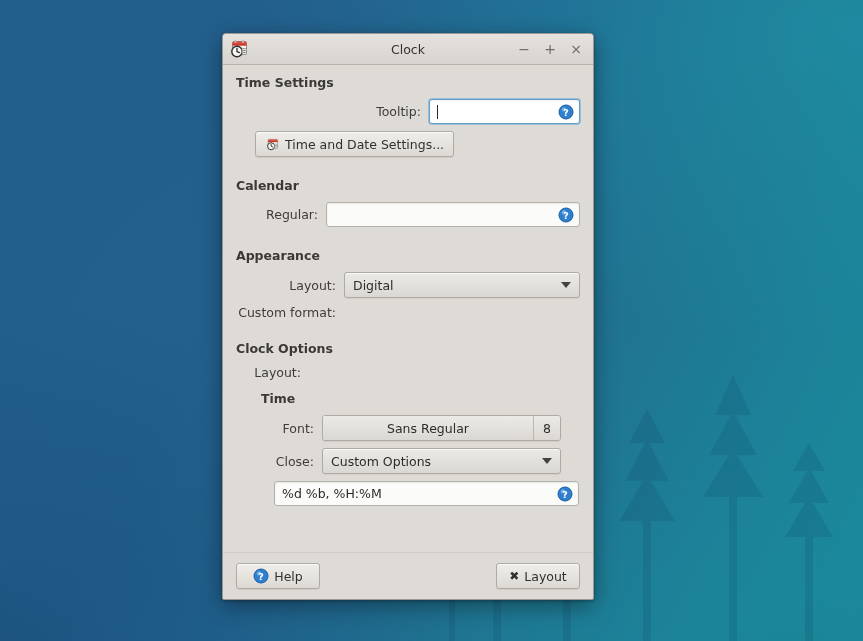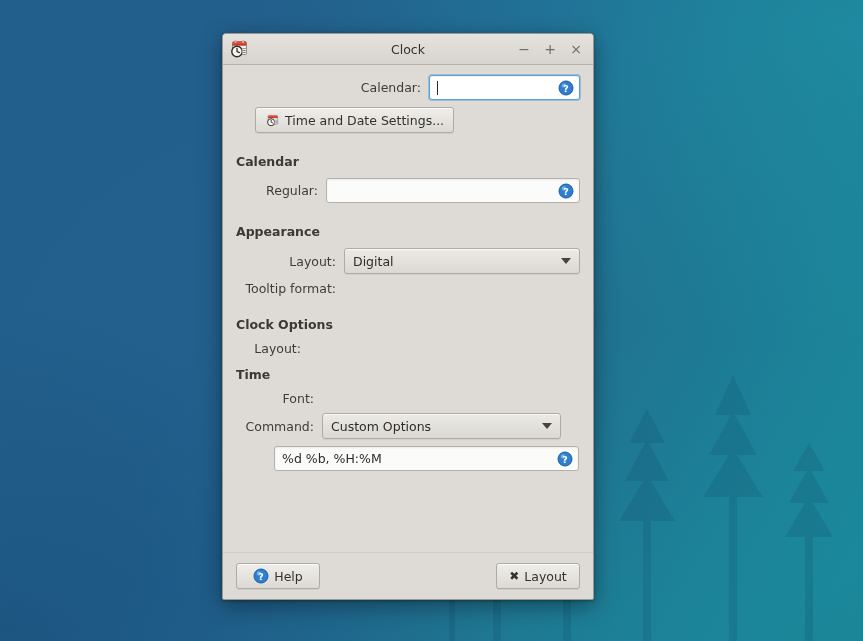--- a/index.html
+++ b/index.html
@@ -114,20 +114,21 @@
     overflow: hidden;
   }
 
   .section-head {
     font-size: 12.5px;
     font-weight: bold;
     color: #3c3935;
     margin: 0 0 9px 0;
   }
   .section-head.sub {
+    margin-left: 25px;
     margin-top: 11px;
     margin-bottom: 9px;
   }
   .section-gap { height: 14px; }
 
   .row {
     display: flex;
     align-items: center;
     margin-bottom: 7px;
   }
@@ -306,23 +307,24 @@
     </svg>
     <div class="titlebar-title">Clock</div>
     <div class="titlebar-spacer"></div>
     <div class="win-btn">−</div>
     <div class="win-btn">+</div>
     <div class="win-btn">×</div>
   </div>
 
   <div class="content">
 
-
-    <div class="row">
-      <div class="row-label" style="width:185px">Calendar:</div>
+    <div class="section-head">Time Settings</div>
+
+    <div class="row">
+      <div class="row-label" style="width:185px">Tooltip:</div>
       <div class="entry focused" style="width:160px" title="">
         <span class="caret"></span>
         <span class="entry-text"></span>
         <svg class="help-badge" viewBox="0 0 16 16">
           <circle cx="8" cy="8" r="7" fill="#2f7fd0"></circle>
           <circle cx="8" cy="8" r="7" fill="none" stroke="#1a5d9e" stroke-width="1"></circle>
           <circle cx="6" cy="5.4" r="2.2" fill="#86bdee" opacity="0.8"></circle>
           <text x="8" y="11.6" text-anchor="middle" font-family="DejaVu Sans, sans-serif" font-size="9.5" font-weight="bold" fill="#ffffff">?</text>
         </svg>
       </div>
@@ -368,39 +370,43 @@
 
     <div class="row">
       <div class="row-label" style="width:100px">Layout:</div>
       <div class="combo" style="width:242px">
         <span>Digital</span>
         <span class="combo-arrow"></span>
       </div>
     </div>
 
     <div class="row">
-      <div class="row-label" style="width:100px">Tooltip format:</div>
+      <div class="row-label" style="width:100px">Custom format:</div>
     </div>
 
     <div class="section-gap"></div>
 
     <div class="section-head">Clock Options</div>
 
     <div class="row">
       <div class="row-label" style="width:65px">Layout:</div>
     </div>
 
     <div class="section-head sub">Time</div>
 
     <div class="row">
       <div class="row-label" style="width:78px">Font:</div>
-    </div>
-
-    <div class="row">
-      <div class="row-label" style="width:78px">Command:</div>
+      <div class="fontbtn" style="width:239px">
+        <div class="fontbtn-name">Sans Regular</div>
+        <div class="fontbtn-size">8</div>
+      </div>
+    </div>
+
+    <div class="row">
+      <div class="row-label" style="width:78px">Close:</div>
       <div class="combo" style="width:239px">
         <span>Custom Options</span>
         <span class="combo-arrow"></span>
       </div>
     </div>
 
     <div class="row" style="margin-top:4px">
       <div style="width:38px"></div>
       <div class="entry" style="width:305px" title="">
         <span class="entry-text">%d %b, %H:%M</span>

